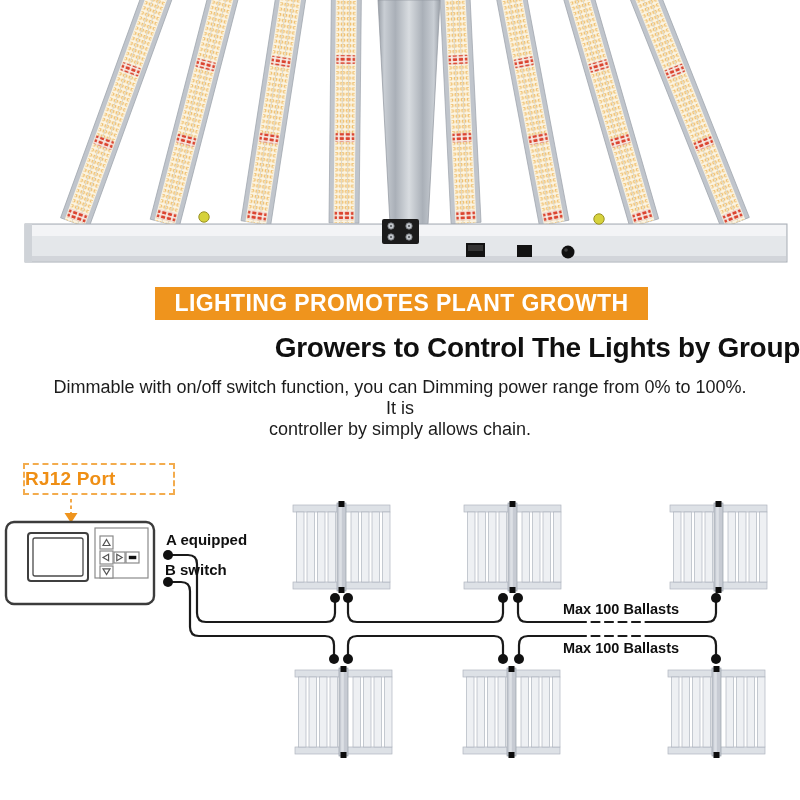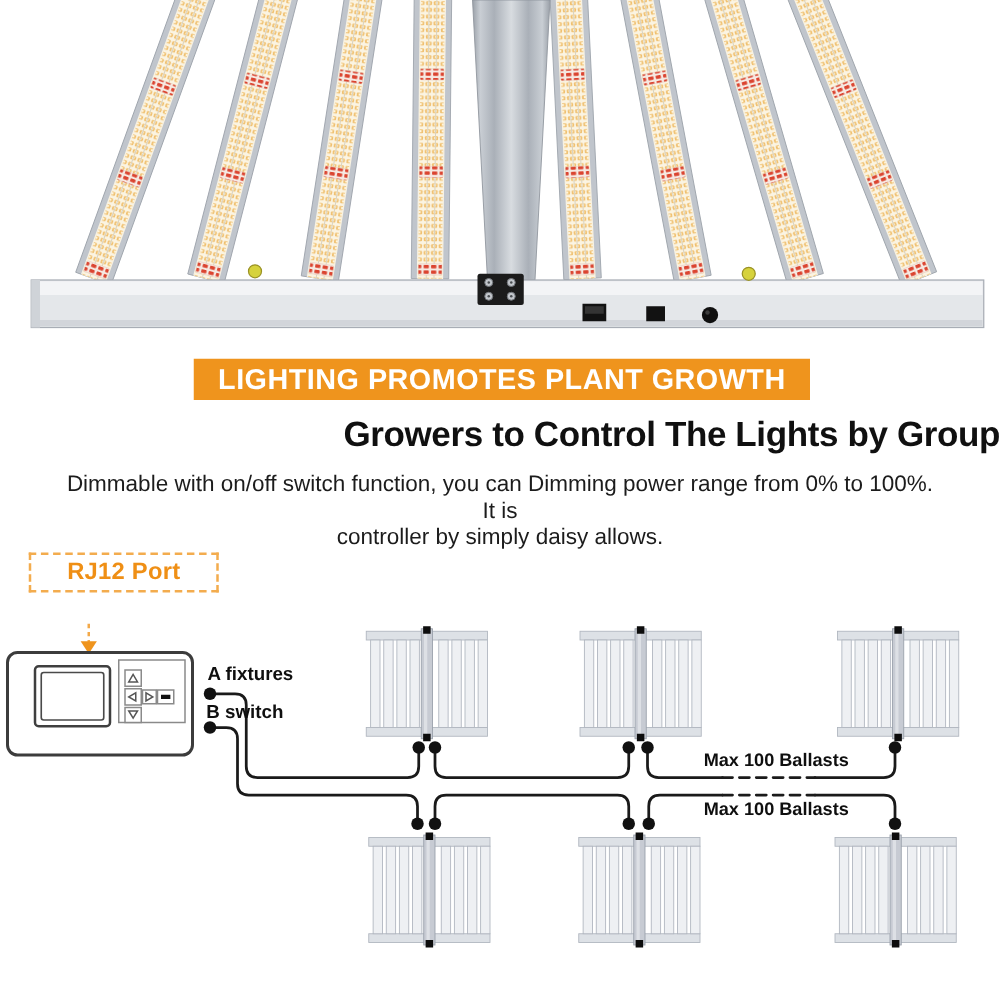--- a/index.html
+++ b/index.html
@@ -18,23 +18,23 @@
   .heading{
     position:absolute;left:0;top:332px;width:800px;text-align:right;
     font-size:28px;font-weight:bold;color:#101010;letter-spacing:-0.3px;
   }
   .para{
     position:absolute;left:50px;top:377px;width:700px;text-align:center;
     font-size:18px;line-height:20.8px;color:#1c1c1c;
   }
   
   .rj12{
-    position:absolute;left:23px;top:442px;width:148px;height:28px;
+    position:absolute;left:23px;top:463px;width:148px;height:28px;
     border:2px dashed #F3AC4E;color:#EF8F15;font-size:19px;font-weight:bold;
-    display:flex;align-items:center;justify-content:center;letter-spacing:0.2px;
+    display:flex;align-items:center;justify-content:flex-start;letter-spacing:0.2px;
   }
   .dlabel{position:absolute;font-weight:bold;color:#0f0f0f;white-space:nowrap;}
   .lblA{left:166px;top:531px;font-size:15px;}
   .lblB{left:165px;top:561px;font-size:15px;}
   .max1{left:562px;top:601px;width:118px;text-align:center;font-size:14.5px;}
   .max2{left:562px;top:640px;width:118px;text-align:center;font-size:14.5px;}
 </style>
 </head>
 <body>
 
@@ -116,21 +116,21 @@
     <circle cx="599" cy="219" r="5.2" fill="#D6D23C" stroke="#9a9224" stroke-width="1"></circle>
   </svg>
 
   <div class="banner">
     <span>LIGHTING PROMOTES PLANT GROWTH</span>
   </div>
 
   <div class="heading">Growers to Control The Lights by Group</div>
   <div class="para">
     <div>Dimmable with on/off switch function, you can Dimming power range from 0% to 100%. It is</div>
-    <div>controller by simply daisy allows.</div>
+    <div>controller by simply allows chain.</div>
   </div>
 
   <svg class="abs" style="left:0;top:440px" width="800" height="360" viewBox="0 0 800 360">
     <defs>
       <g id="fixture">
         <rect x="0" y="2" width="97" height="7" fill="#dde1e6" stroke="#b0b6bf" stroke-width="0.7"></rect>
         <rect x="0" y="79" width="97" height="7" fill="#dde1e6" stroke="#b0b6bf" stroke-width="0.7"></rect>
         <rect x="3.5" y="9" width="7.5" height="70" fill="#eef0f3" stroke="#b0b6bf" stroke-width="0.7"></rect>
         <rect x="14" y="9" width="7.5" height="70" fill="#eef0f3" stroke="#b0b6bf" stroke-width="0.7"></rect>
         <rect x="24.5" y="9" width="7.5" height="70" fill="#eef0f3" stroke="#b0b6bf" stroke-width="0.7"></rect>
@@ -206,18 +206,18 @@
     <use href="#fixture" x="464" y="63"></use>
     <use href="#fixture" x="670" y="63"></use>
     <use href="#fixture" x="295" y="228"></use>
     <use href="#fixture" x="463" y="228"></use>
     <use href="#fixture" x="668" y="228"></use>
   </svg>
 
   <div class="rj12">
     <span>RJ12 Port</span>
   </div>
-  <div class="dlabel lblA">A fixtures</div>
+  <div class="dlabel lblA">A equipped</div>
   <div class="dlabel lblB">B switch</div>
   <div class="dlabel max1">Max 100 Ballasts</div>
   <div class="dlabel max2">Max 100 Ballasts</div>
 
 </div>
 
 </body></html>

